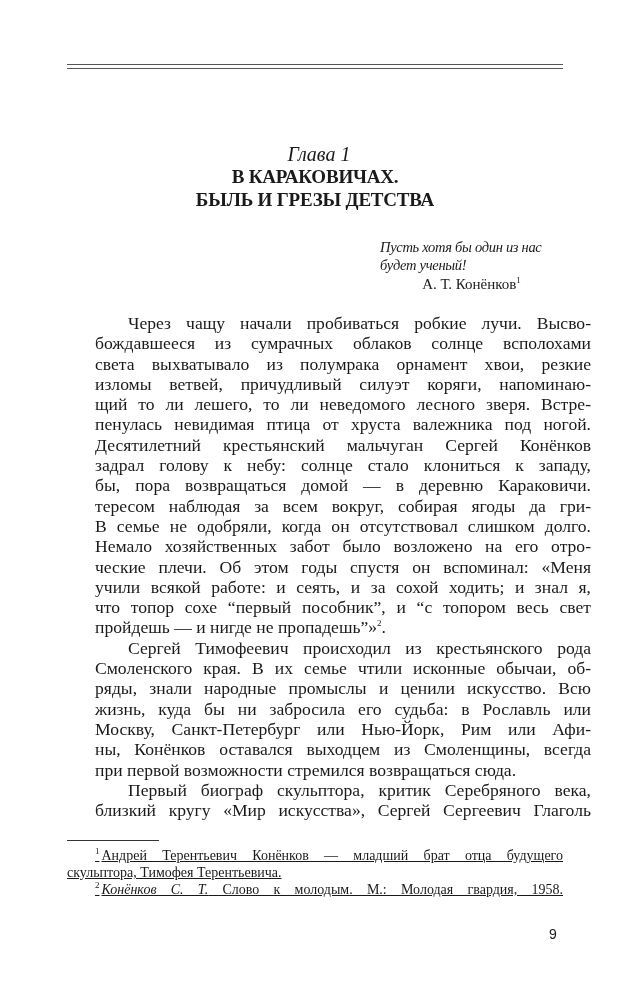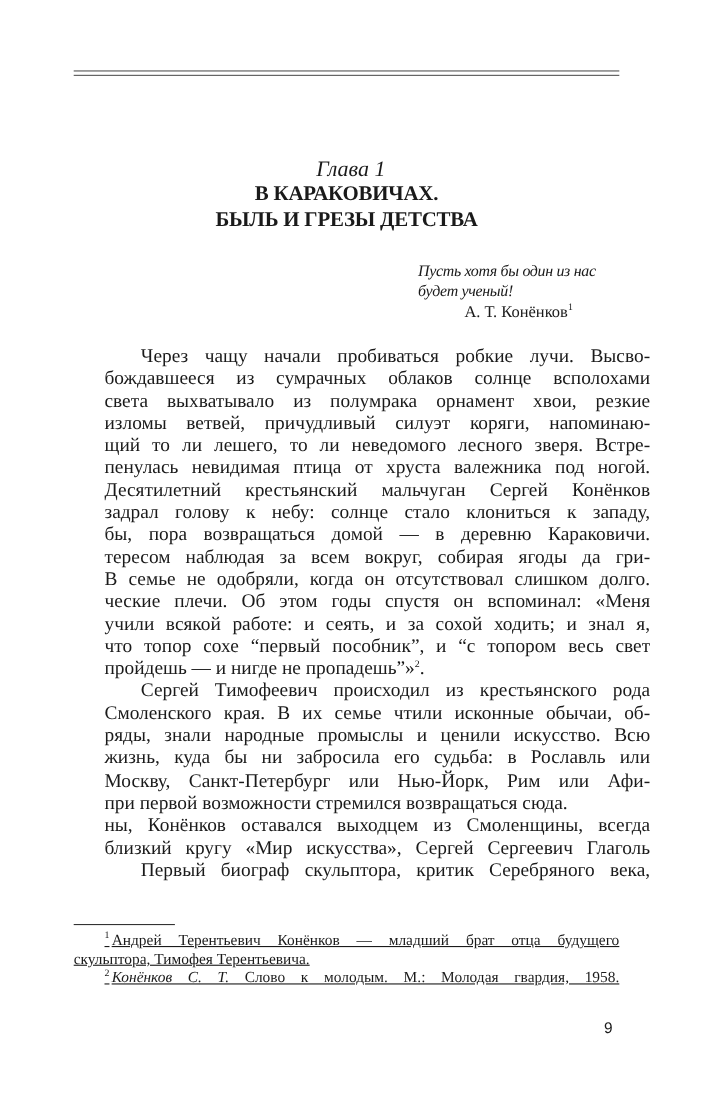--- a/index.html
+++ b/index.html
@@ -56,33 +56,34 @@
   <span class="line">бождавшееся из сумрачных облаков солнце всполохами</span>
   <span class="line">света выхватывало из полумрака орнамент хвои, резкие</span>
   <span class="line">изломы ветвей, причудливый силуэт коряги, напоминаю-</span>
   <span class="line">щий то ли лешего, то ли неведомого лесного зверя. Встре-</span>
   <span class="line">пенулась невидимая птица от хруста валежника под ногой.</span>
   <span class="line">Десятилетний крестьянский мальчуган Сергей Конёнков</span>
   <span class="line">задрал голову к небу: солнце стало клониться к западу,</span>
   <span class="line">бы, пора возвращаться домой — в деревню Караковичи.</span>
   <span class="line">тересом наблюдая за всем вокруг, собирая ягоды да гри-</span>
   <span class="line">В семье не одобряли, когда он отсутствовал слишком долго.</span>
+  <span class="line">Немало хозяйственных забот было возложено на его отро-</span>
   <span class="line">ческие плечи. Об этом годы спустя он вспоминал: «Меня</span>
   <span class="line">учили всякой работе: и сеять, и за сохой ходить; и знал я,</span>
   <span class="line">что топор сохе “первый пособник”, и “с топором весь свет</span>
   <span class="line last"><span>пройдешь — и нигде не пропадешь”»</span><sup>2</sup>.</span>
   <span class="line indent">Сергей Тимофеевич происходил из крестьянского рода</span>
   <span class="line">Смоленского края. В их семье чтили исконные обычаи, об-</span>
   <span class="line">ряды, знали народные промыслы и ценили искусство. Всю</span>
   <span class="line">жизнь, куда бы ни забросила его судьба: в Рославль или</span>
   <span class="line">Москву, Санкт-Петербург или Нью-Йорк, Рим или Афи-</span>
+  <span class="line">ны, Конёнков оставался выходцем из Смоленщины, всегда</span>
   <span class="line last">при первой возможности стремился возвращаться сюда.</span>
-  <span class="line">ны, Конёнков оставался выходцем из Смоленщины, всегда</span>
+  <span class="line indent">Первый биограф скульптора, критик Серебряного века,</span>
   <span class="line">близкий кругу «Мир искусства», Сергей Сергеевич Глаголь</span>
-  <span class="line indent">Первый биограф скульптора, критик Серебряного века,</span>
 </div>
 
 <div class="fn-rule"></div>
 
 <div class="footnotes">
   <span class="fn-line indent"><span class="fn-mark">1</span><span>Андрей Терентьевич Конёнков — младший брат отца будущего</span></span>
   <span class="fn-line last">скульптора, Тимофея Терентьевича.</span>
   <span class="fn-line indent"><span class="fn-mark">2</span><span class="it">Конёнков С. Т.</span><span> Слово к молодым. М.: Молодая гвардия, 1958.</span></span>
 </div>
 

